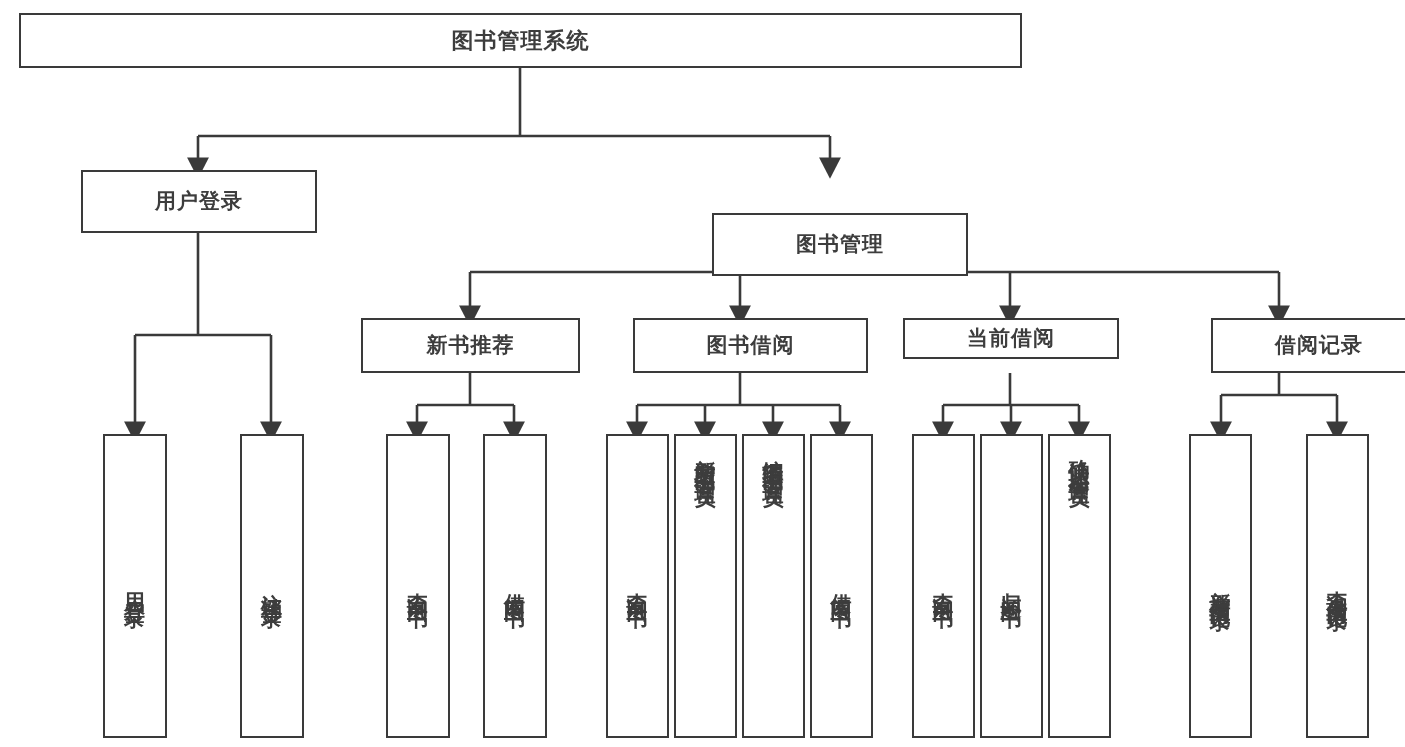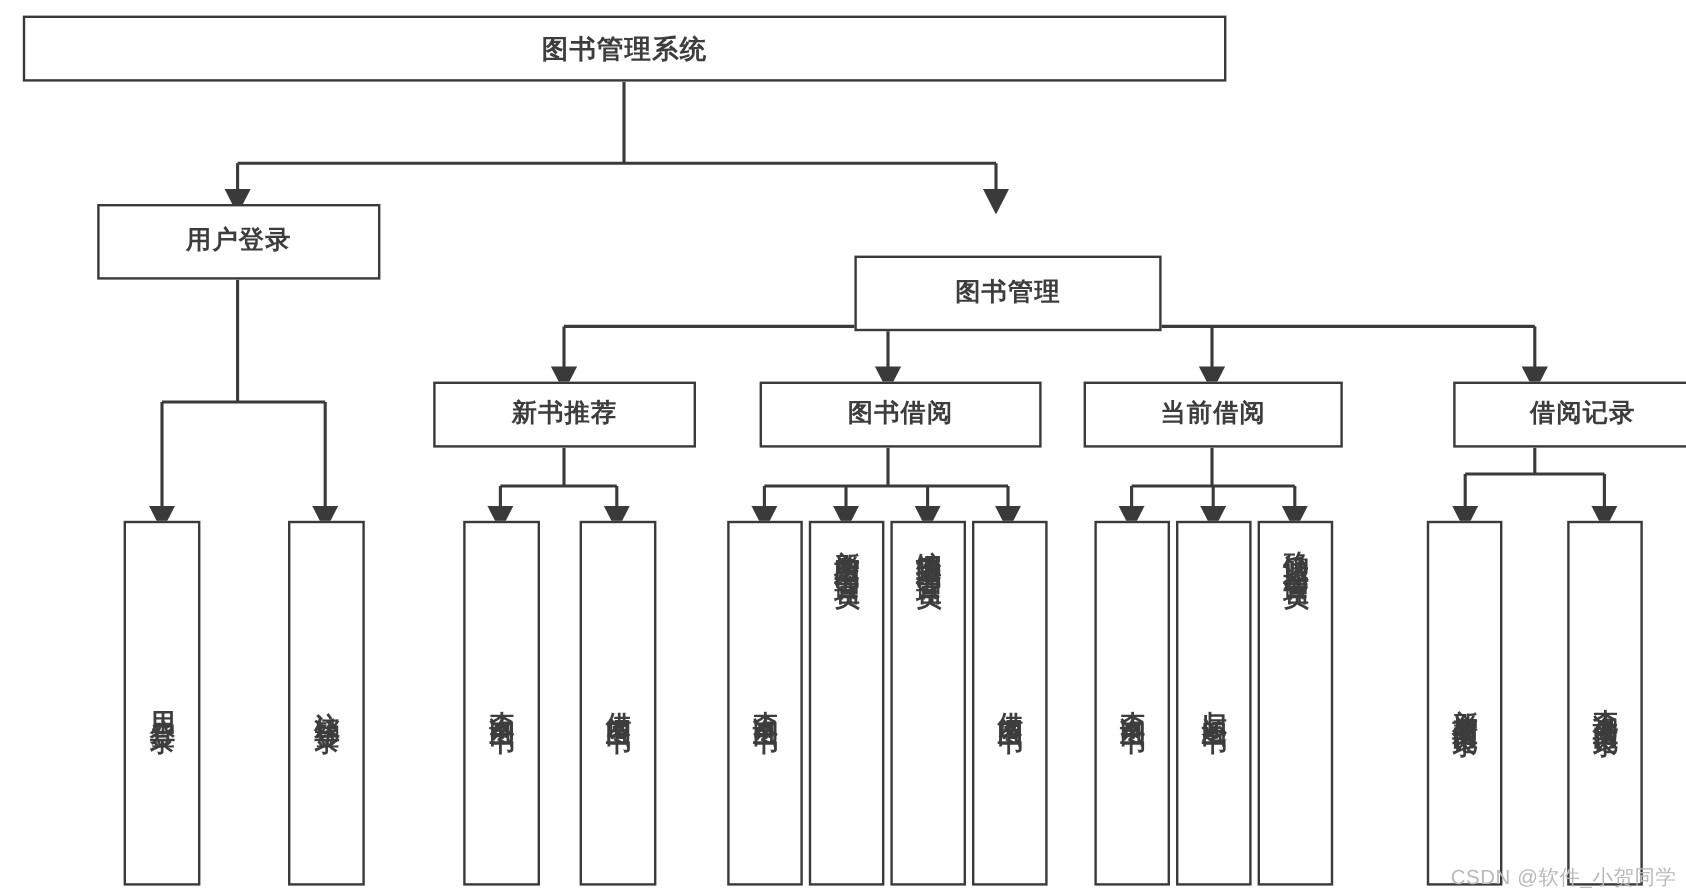--- a/index.html
+++ b/index.html
@@ -147,21 +147,21 @@
   <div class="node" style="left:712px; top:170px; width:256px; height:63px;margin-top:43px;">
     <span class="label">图书管理</span>
   </div>
 
   <div class="node" style="left:361px; top:318px; width:219px; height:55px;">
     <span class="label">新书推荐</span>
   </div>
   <div class="node" style="left:633px; top:318px; width:235px; height:55px;">
     <span class="label">图书借阅</span>
   </div>
-  <div class="node" style="left:903px; top:318px; width:216px; height:55px;">
+  <div class="node" style="left:903px; top:318px; width:216px; height:41px;">
     <span class="label">当前借阅</span>
   </div>
   <div class="node" style="left:1171px; top:318px; width:216px; height:55px;margin-left:40px;">
     <span class="label">借阅记录</span>
   </div>
 
   <div class="node leaf" style="left:103px; top:434px; width:64px; height:304px;">
     <span class="label">用户登录</span>
   </div>
   <div class="node leaf" style="left:240px; top:434px; width:64px; height:304px;">
@@ -198,15 +198,14 @@
     <span class="label">确认归还（管理员）</span>
   </div>
 
   <div class="node leaf tall" style="left:1189px; top:434px; width:63px; height:304px;">
     <span class="label">新增借阅记录</span>
   </div>
   <div class="node leaf tall" style="left:1306px; top:434px; width:63px; height:304px;">
     <span class="label">查询借阅记录</span>
   </div>
 
-  <div class="watermark">CSDN @软件_小贺同学</div>
 
 </div>
 
 </body></html>

